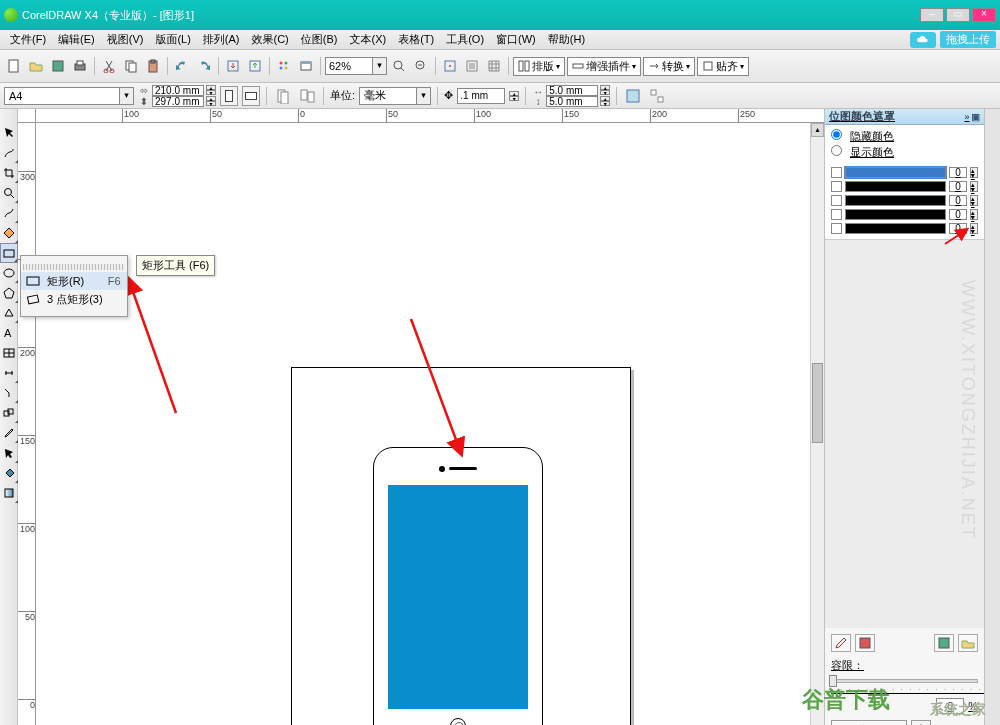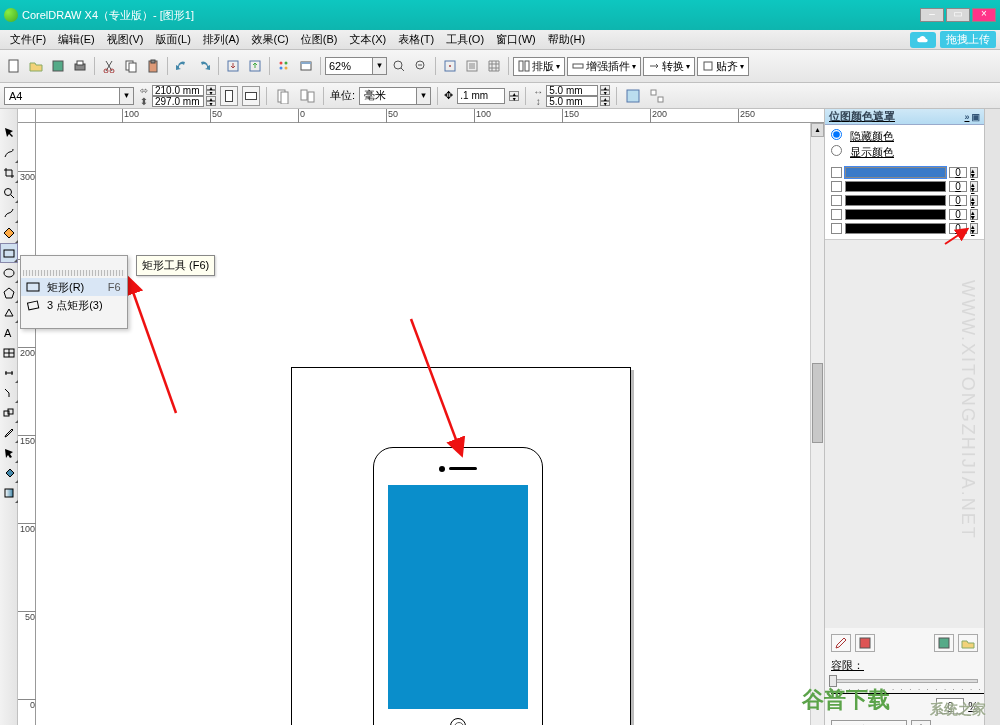--- a/index.html
+++ b/index.html
@@ -66,21 +66,21 @@
 .phone-speaker { position: absolute; left: 413px; top: 344px; width: 28px; height: 3px; border-radius: 2px; background: #000; }
 .phone-screen { position: absolute; left: 352px; top: 362px; width: 140px; height: 224px; background: #0a8ecb; }
 .phone-home { position: absolute; left: 414px; top: 595px; width: 16px; height: 16px; border: 1.5px solid #000; border-radius: 50%; }
 .phone-home::after { content: ""; position: absolute; left: 3px; top: 3px; width: 8px; height: 8px; border: 1px solid #555; border-radius: 50%; }
 
 
 .arrow { position: absolute; pointer-events: none; }
 .arrow svg { overflow: visible; }
 
 
-.flyout { position: absolute; top: 146px; left: 2px; background: #f4f4f4; border: 1px solid #9a9a9a; box-shadow: 2px 2px 4px rgba(0,0,0,0.2); font-size: 11px; padding: 14px 0; }
+.flyout { position: absolute; top: 146px; left: 2px; background: #f4f4f4; border: 1px solid #9a9a9a; box-shadow: 2px 2px 4px rgba(0,0,0,0.2); font-size: 11px; padding: 8px 0; }
 .flyout .grip { height: 6px; background: repeating-linear-gradient(90deg,#bbb,#bbb 1px,#eee 1px,#eee 3px); margin: 0 2px 2px; }
 .flyout-row { display: flex; align-items: center; height: 18px; padding: 0 6px 0 4px; gap: 6px; cursor: pointer; }
 .flyout-row.hover { background: #d9e6f5; }
 .flyout-row .ico { width: 16px; height: 16px; display: flex; align-items: center; justify-content: center; }
 .flyout-row .txt { flex: 1; }
 .flyout-row .sc { color: #555; margin-left: 12px; }
 .tooltip { position: absolute; top: 146px; left: 118px; background: #fffff0; border: 1px solid #888; padding: 2px 5px; font-size: 11px; box-shadow: 1px 1px 2px rgba(0,0,0,0.2); }
 
 
 .right-panel { width: 160px; background: #ececec; border-left: 1px solid #c0c0c0; display: flex; flex-direction: column; font-size: 11px; text-decoration: underline; }

